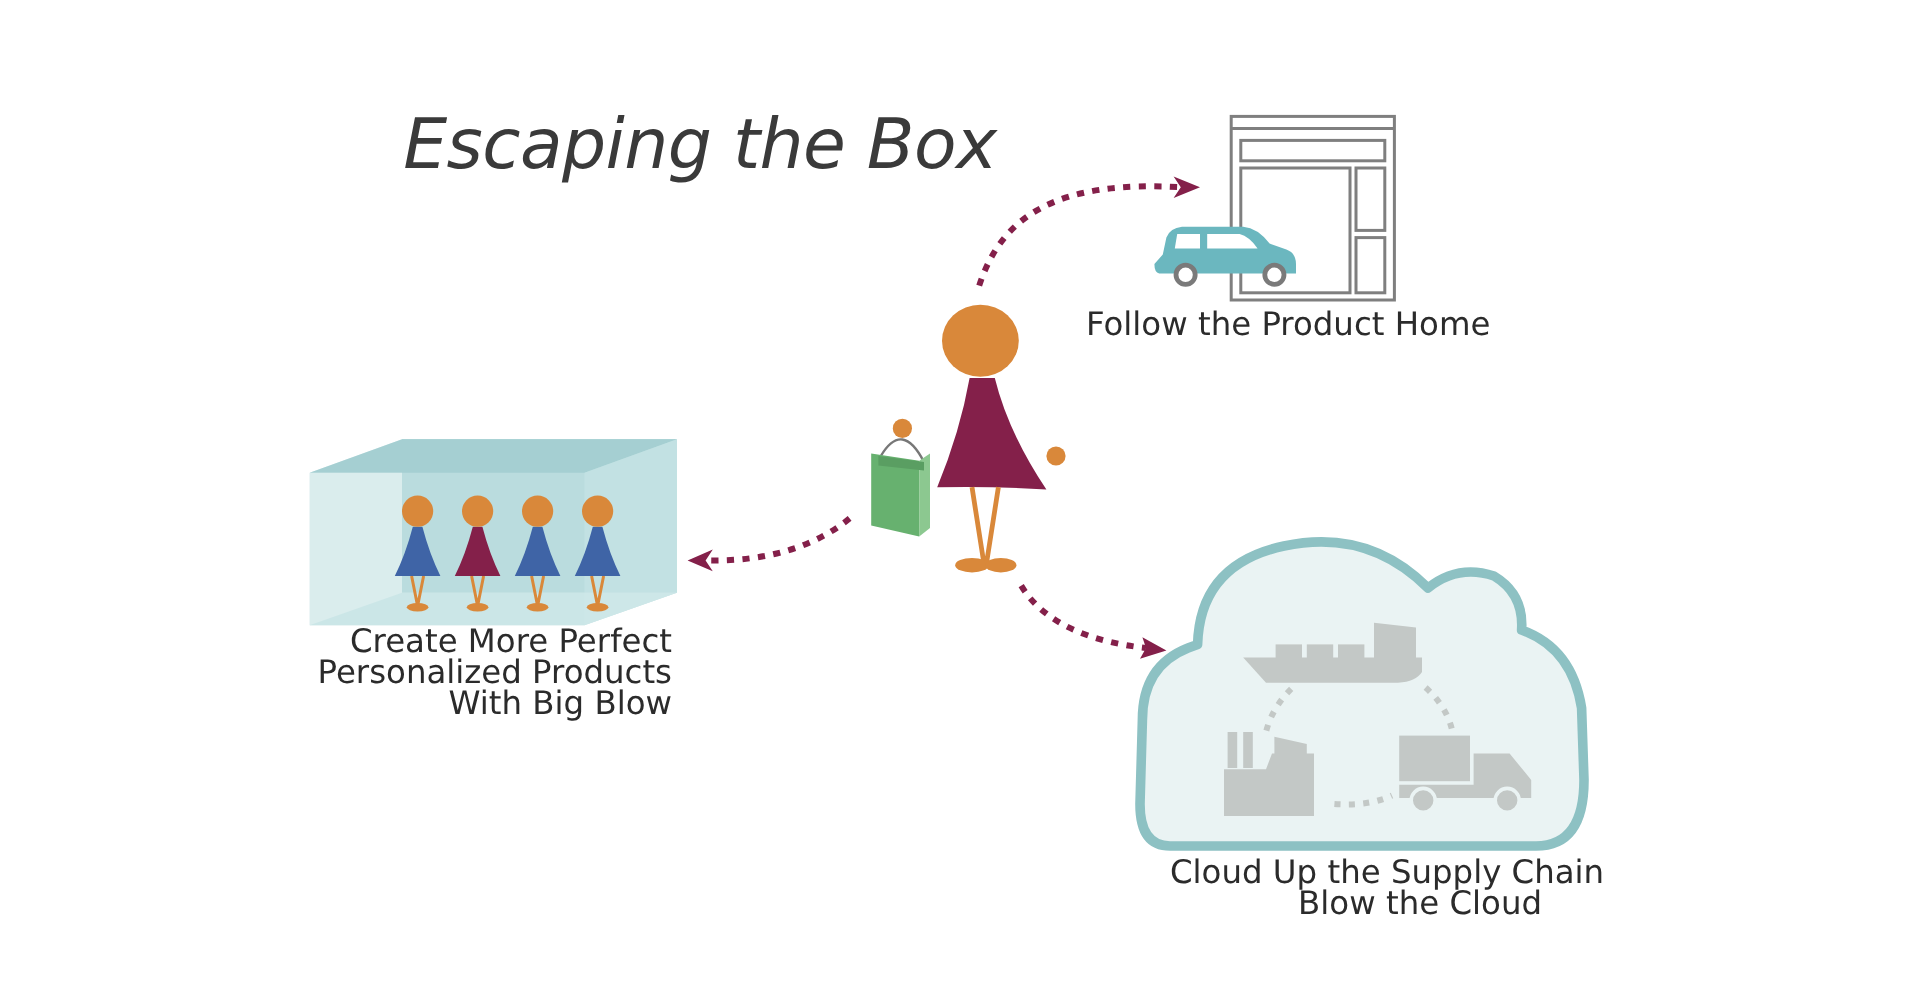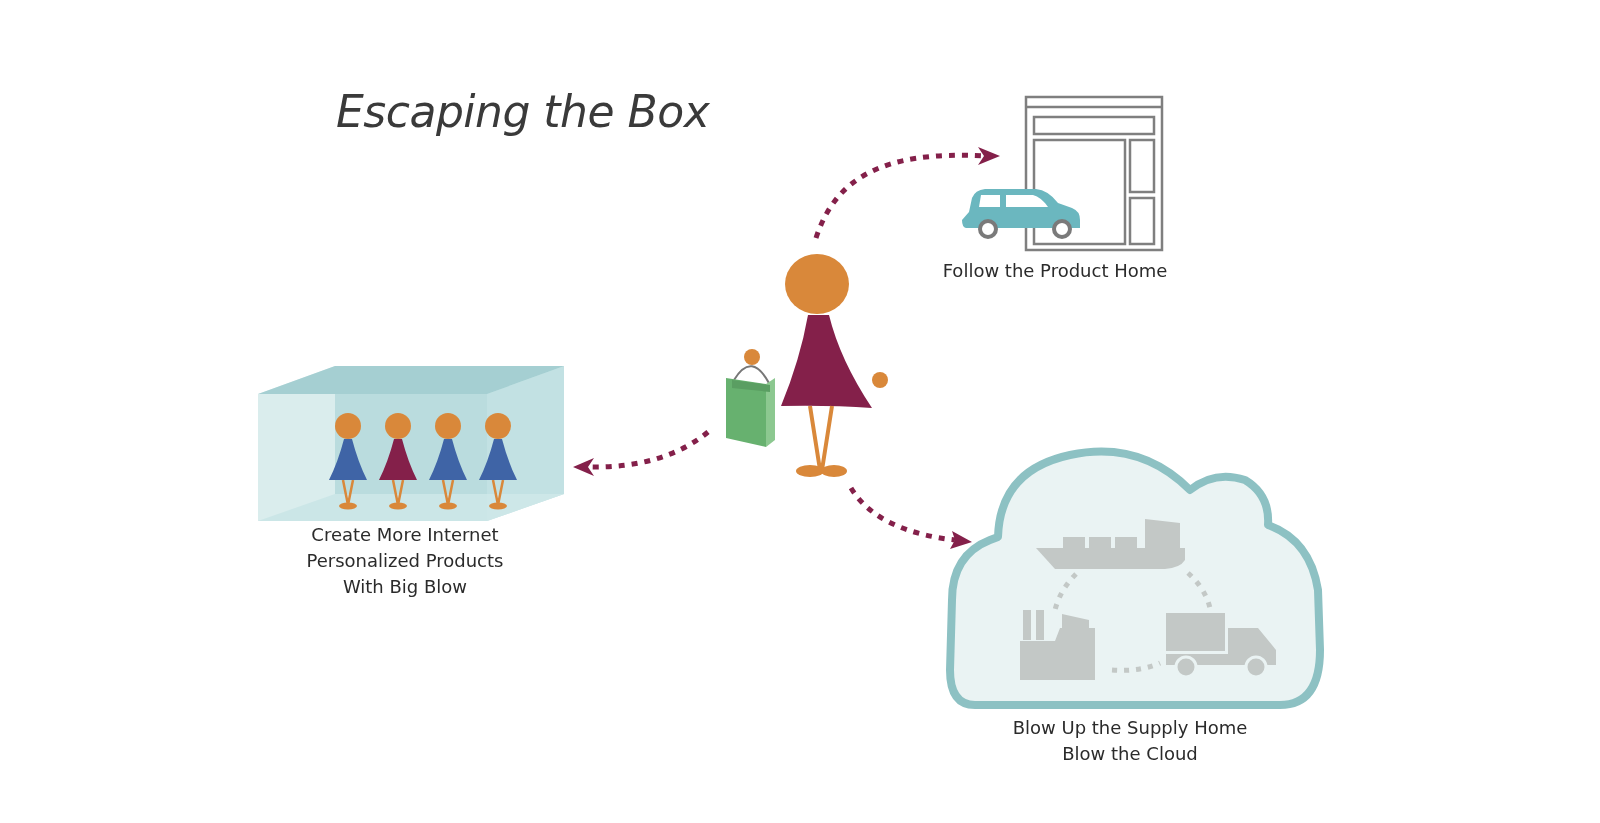--- a/index.html
+++ b/index.html
@@ -1,19 +1,19 @@
 <!DOCTYPE html>
 <html><head>
 <meta charset="utf-8">
 <style>
   html, body { margin: 0; padding: 0; background: #ffffff; }
   body { width: 1600px; height: 823px; position: relative; overflow: hidden; font-family: "Liberation Sans", sans-serif; }
   #scene { position: absolute; left: 0; top: 0; }
-  .title { position: absolute; left: 336px; top: 86px; font-family: "DejaVu Sans", sans-serif; font-style: italic; font-size: 44px; color: #3a3a3a; letter-spacing: -0.5px; white-space: nowrap; }
-  .caption { position: absolute; text-align: center; font-family: "DejaVu Sans", sans-serif; font-size: 18px; line-height: 26px; color: #2b2b2b; white-space: nowrap; }
+  .title { position: absolute; left: 336px; top: 86px; font-family: "DejaVu Sans", sans-serif; font-style: italic; font-size: 58px; color: #3a3a3a; letter-spacing: -0.5px; white-space: nowrap; }
+  .caption { position: absolute; text-align: right; font-family: "DejaVu Sans", sans-serif; font-size: 27px; line-height: 26px; color: #2b2b2b; white-space: nowrap; }
   .caption div { display: block; }
   #cap-iot { left: 905px; top: 258px; width: 300px; }
   #cap-bigdata { left: 250px; top: 522px; width: 310px; }
   #cap-cloud { left: 975px; top: 715px; width: 310px; }
 </style>
 </head>
 <body>
 
 <svg id="scene" width="1600" height="823" viewBox="0 0 1600 823">
   <defs>
@@ -128,20 +128,20 @@
     <path d="M1112,670 Q1140,672 1160,663"></path>
   </g>
 </svg>
 
 <div class="title">Escaping the Box</div>
 
 <div class="caption" id="cap-iot">
   <div>Follow the Product Home</div>
 </div>
 <div class="caption" id="cap-bigdata">
-  <div>Create More Internet</div>
+  <div>Create More Perfect</div>
   <div>Personalized Products</div>
   <div>With Big Blow</div>
 </div>
 <div class="caption" id="cap-cloud">
-  <div>Blow Up the Supply Home</div>
+  <div>Cloud Up the Supply Chain</div>
   <div>Blow the Cloud</div>
 </div>
 
 </body></html>

